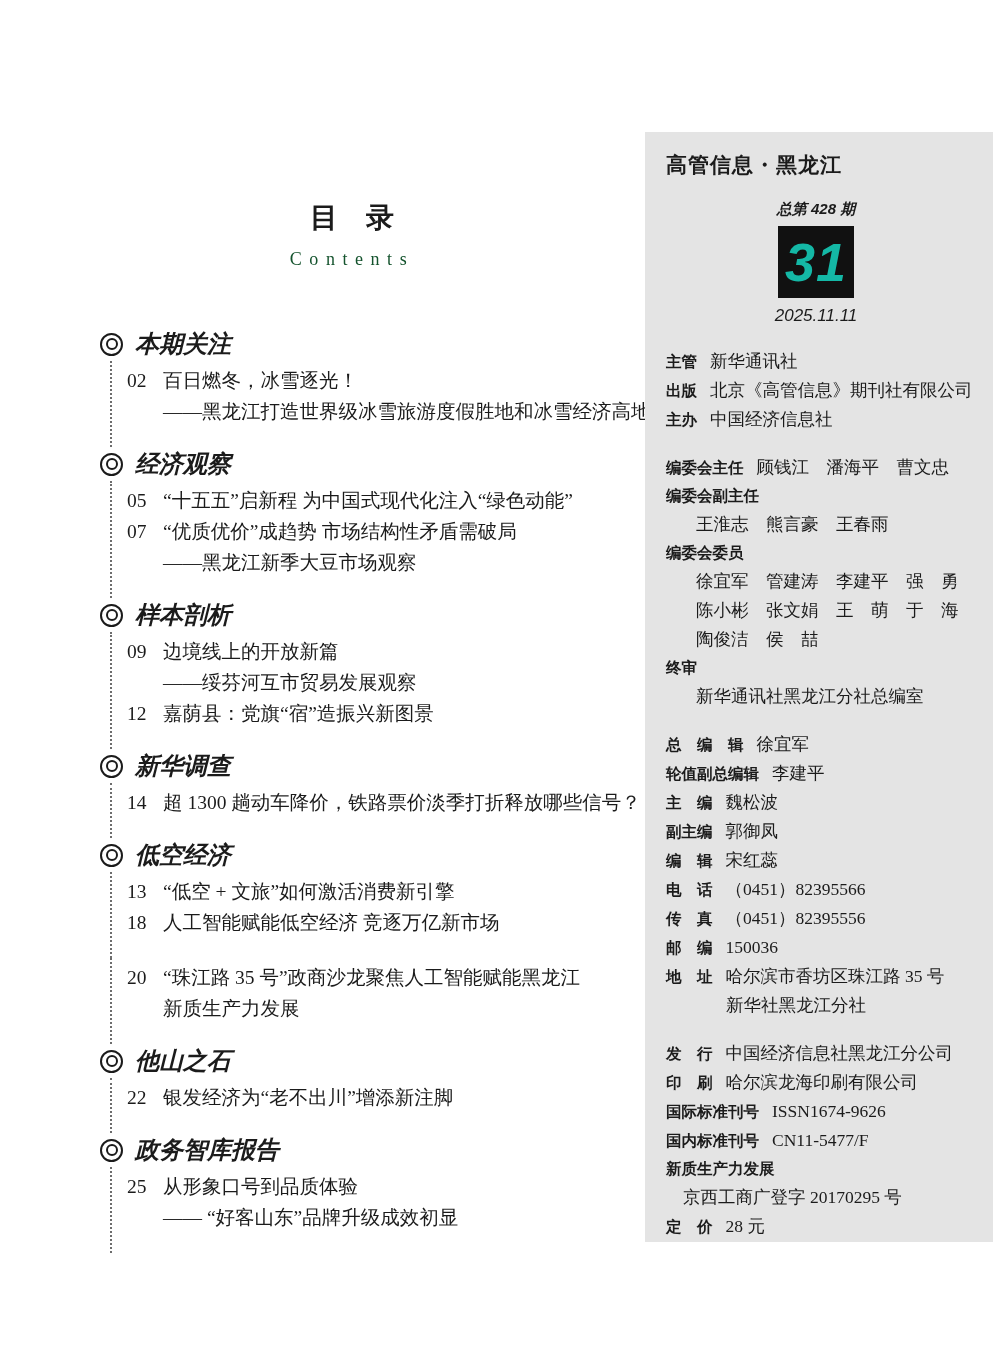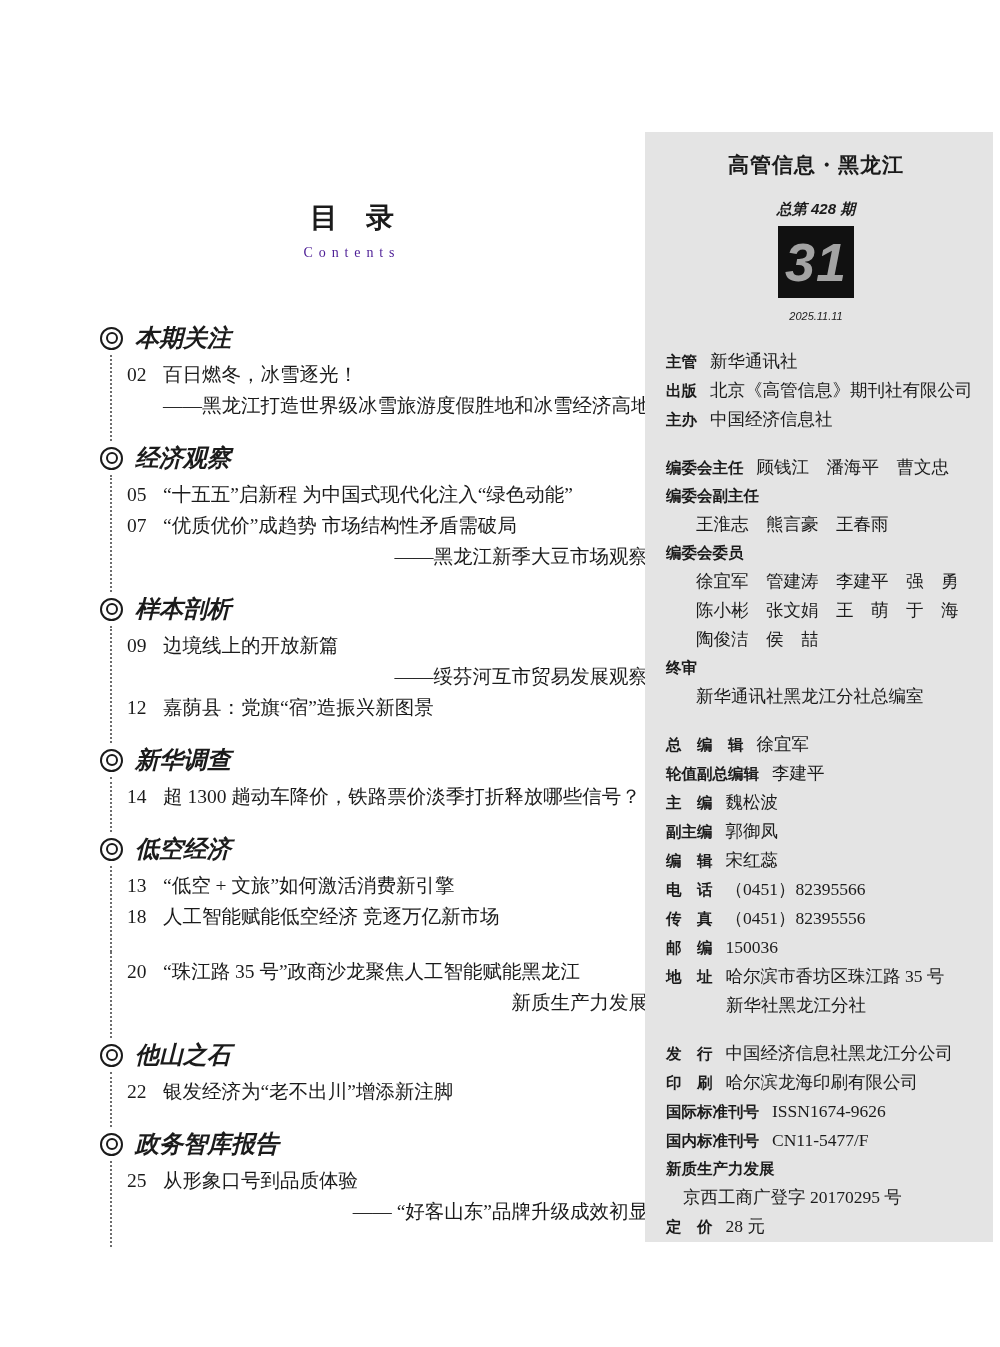--- a/index.html
+++ b/index.html
@@ -7,47 +7,47 @@
     width:1000px;height:1347px;background:#ffffff;
     font-family:"Liberation Serif","DejaVu Serif",serif;
     color:#1b1b1b;position:relative;overflow:hidden;
   }
   .page{position:relative;width:1000px;height:1347px;background:#ffffff;}
 
   
   .toc-col{position:absolute;left:100px;top:196px;width:548px;}
   .title-block{margin-left:172px;width:160px;text-align:center;margin-bottom:56px;}
   .title-cn{font-size:28px;font-weight:bold;line-height:44px;white-space:nowrap;}
-  .title-en{font-size:14px;line-height:24px;color:#4c1d95;letter-spacing:0.42em;margin-top:1px;}
+  .title-en{font-size:18px;line-height:24px;color:#14532d;letter-spacing:0.42em;margin-top:7px;}
 
   .toc-section{}
   .sec-head{display:flex;align-items:center;gap:12px;height:34px;font-style:italic;}
   .bullet{width:23px;height:23px;border:2px solid #1b1b1b;border-radius:50%;
           display:flex;align-items:center;justify-content:center;box-sizing:border-box;flex:0 0 auto;}
   .bullet-inner{width:12px;height:12px;border:2px solid #1b1b1b;border-radius:50%;box-sizing:border-box;}
   .sec-title{font-size:24px;font-weight:bold;margin:0;line-height:34px;white-space:nowrap;}
 
   .sec-items{margin-left:10px;border-left:2px dotted #6d6d6d;
              padding:4px 0 20px 15px;}
   .toc-row{font-size:19.5px;line-height:31px;white-space:nowrap;}
   .pg{display:inline-block;width:26px;margin-right:10px;}
-  .toc-row.cont{padding-left:36px;text-align:right;}
+  .toc-row.cont{padding-left:36px;}
 
   
   .panel{position:absolute;left:645px;top:132px;width:348px;height:1110px;
          box-sizing:border-box;padding:18px 12px 0 21px;}
   .brand{font-family:"Liberation Sans","DejaVu Sans",sans-serif;font-weight:bold;
-         font-size:21px;line-height:30px;letter-spacing:1px;width:300px;text-align:center;white-space:nowrap;}
+         font-size:21px;line-height:30px;letter-spacing:1px;width:300px;text-align:left;white-space:nowrap;}
   .issue{width:300px;text-align:center;margin-top:18px;font-style:italic;}
   .issue-label{font-family:"Liberation Sans","DejaVu Sans",sans-serif;font-weight:bold;
                font-size:15px;line-height:22px;}
   .issue-box{width:76px;height:72px;margin:6px auto;display:flex;align-items:center;justify-content:center;}
   .issue-box span{font-family:"Liberation Sans","DejaVu Sans",sans-serif;font-weight:bold;
                   font-size:54px;line-height:1;letter-spacing:1px;}
-  .issue-date{font-family:"Liberation Sans","DejaVu Sans",sans-serif;font-size:11px;line-height:24px;}
+  .issue-date{font-family:"Liberation Sans","DejaVu Sans",sans-serif;font-size:17px;line-height:24px;}
 
   .m-group{margin-top:19px;}
   .m-row{line-height:28px;white-space:nowrap;}
   .m-label{font-family:"Liberation Sans","DejaVu Sans",sans-serif;font-weight:bold;font-size:15.5px;}
   .m-value{font-size:17.5px;margin-left:13px;}
   .m-row.no-label .m-value{margin-left:30px;text-align:right;}           
   .g-editors .m-row.no-label .m-value{margin-left:60px;}
   .g-footer  .m-row.no-label .m-value{margin-left:17px;}
 </style>
 </head>
@@ -151,21 +151,21 @@
             <div class="toc-row cont"><span class="tx">—— “好客山东”品牌升级成效初显</span></div>
           </div>
         </div>
       </div>
   </div>
 
   <aside class="panel" style="background: rgb(228, 228, 228);">
     <div class="brand">高管信息・黑龙江</div>
     <div class="issue">
       <div class="issue-label">总第 428 期</div>
-      <div class="issue-box" style="background: rgb(17, 17, 17); color: #a3a3a3;">
+      <div class="issue-box" style="background: rgb(17, 17, 17); color: #14b8a6;">
         <span>31</span>
       </div>
       <div class="issue-date">2025.11.11</div>
     </div>
     <div id="masthead-groups">
         <div class="m-group g-publisher">
           <div class="m-row"><span class="m-label">主管</span><span class="m-value">新华通讯社</span></div>
           <div class="m-row"><span class="m-label">出版</span><span class="m-value">北京《高管信息》期刊社有限公司</span></div>
           <div class="m-row"><span class="m-label">主办</span><span class="m-value">中国经济信息社</span></div>
         </div>

